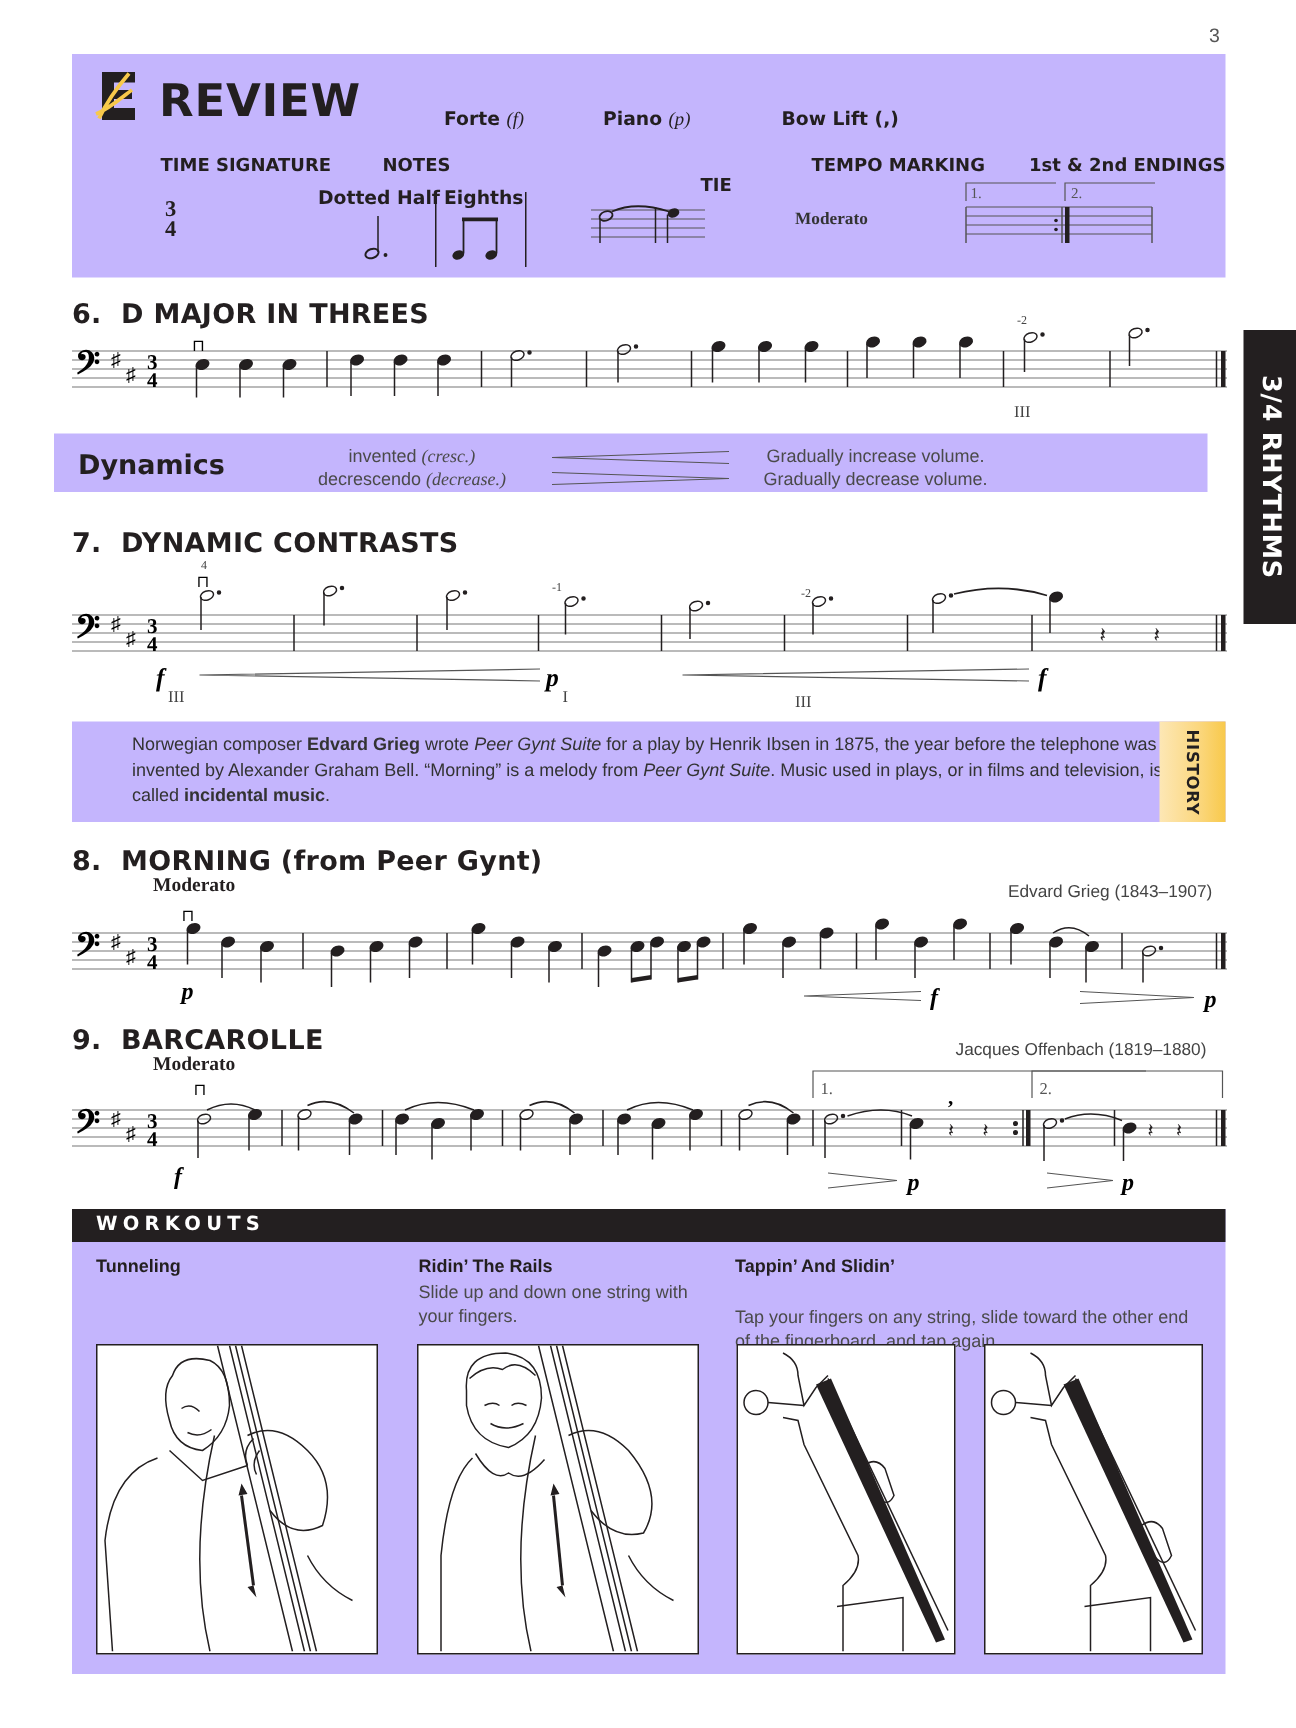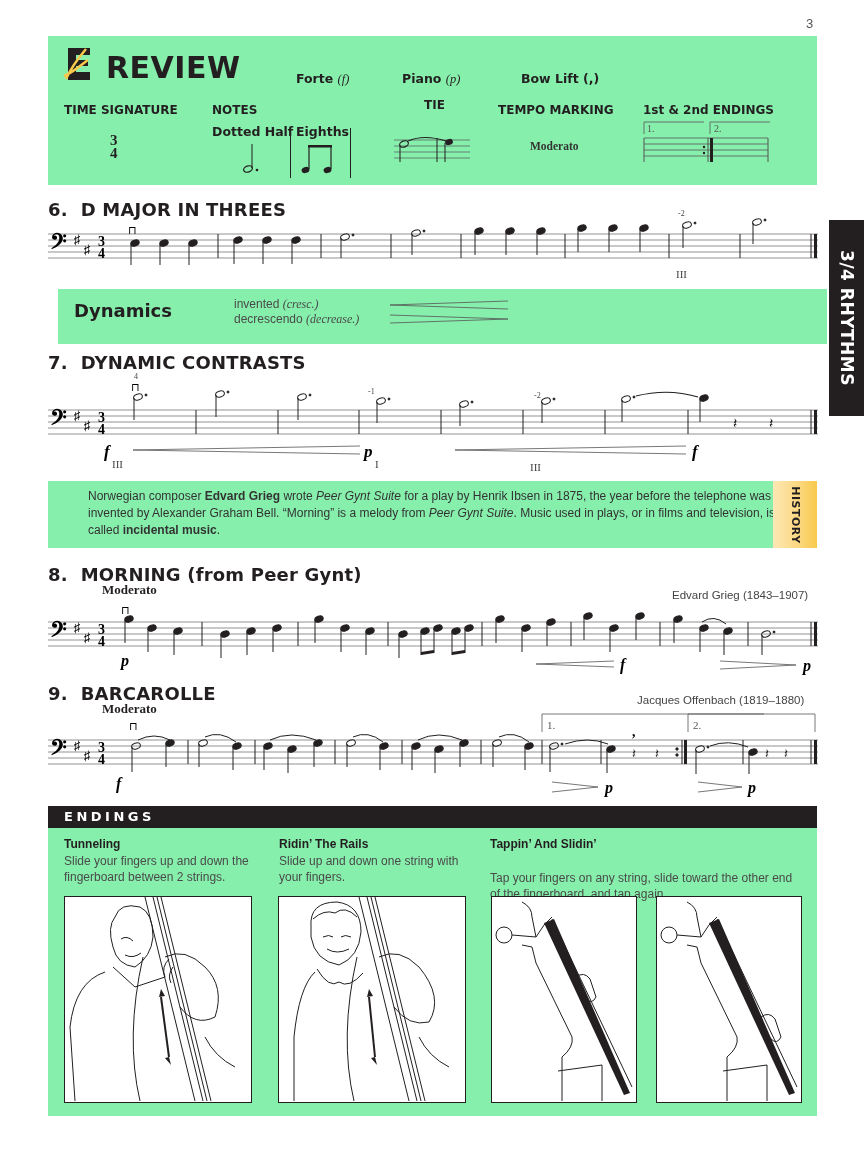--- a/index.html
+++ b/index.html
@@ -1,39 +1,39 @@
 <!DOCTYPE html>
 <html><head>
 <meta charset="utf-8">
 <style>
   * { box-sizing: border-box; margin: 0; padding: 0; }
   html, body { width: 864px; height: 1152px; background: #ffffff; overflow: hidden; }
   body { position: relative; font-family: "DejaVu Sans", sans-serif; color: #231f20; }
   .abs { position: absolute; }
   .serif { font-family: "Liberation Serif", "DejaVu Serif", serif; }
-  .cream { background: #86efac; padding-left: 28px; }
+  .cream { background: #c4b5fd; padding-left: 28px; }
 
   
   #page-num { left: 806px; top: 16px; font-size: 13px; color: #555; font-family: "Liberation Sans", sans-serif; }
 
   
   #review { left: 48px; top: 36px; width: 769px; height: 149px; }
   #review .logo { left: 14px; top: 10px; width: 30px; height: 36px; }
   #review .title { left: 58px; top: 14px; font-size: 30px; font-weight: 900; letter-spacing: 0.5px; font-family: "DejaVu Sans", sans-serif; }
-  #review .hdr { font-size: 12px; font-weight: bold; }
+  #review .hdr { font-size: 12px; font-weight: bold; margin-left: 43px; }
   #review .lbl { font-size: 12.5px; font-weight: bold; }
   .ital { font-style: italic; font-family: "Liberation Serif", serif; font-weight: normal; }
 
   
   .sec-title { font-size: 18px; font-weight: bold; letter-spacing: 0.2px; }
   .composer { font-size: 11.5px; color: #444; font-family: "Liberation Sans", sans-serif; }
   .tempo { font-size: 13px; font-weight: bold; font-family: "Liberation Serif", serif; }
 
   
-  #dynamics { left: 58px; top: 289px; width: 769px; height: 55px; }
+  #dynamics { left: 36px; top: 289px; width: 769px; height: 39px; text-align: center; }
   #dynamics .big { left: 16px; top: 11px; font-size: 18px; font-weight: bold; }
   #dynamics .txt { font-size: 12px; color: #4a4a4a; line-height: 15px; font-family: "Liberation Sans", sans-serif; }
 
   
   #history { left: 48px; top: 481px; width: 769px; height: 67px; }
   #history .body { left: 40px; top: 7px; width: 690px; font-size: 12px; line-height: 17px; color: #333; font-family: "Liberation Sans", sans-serif; }
   #history .tab { right: 0; top: 0; width: 44px; height: 67px; background: linear-gradient(90deg, #fde7b5 0%, #fbd77e 60%, #f8c94b 100%); }
   #history .tab span { position: absolute; left: 50%; top: 50%; transform: translate(-50%, -50%) rotate(90deg); font-size: 11px; font-weight: bold; letter-spacing: 0.5px; color: #231f20; white-space: nowrap; }
 
   
@@ -83,21 +83,21 @@
     <circle cx="19" cy="30" r="1.3" fill="#231f20"></circle>
   </svg>
   <svg class="abs" style="left:252px;top:106px;" width="40" height="36">
     <rect x="8" y="3" width="24" height="2.5" fill="#231f20"></rect>
     <line x1="9" y1="4" x2="9" y2="27" stroke="#231f20" stroke-width="1.2"></line>
     <line x1="31" y1="4" x2="31" y2="27" stroke="#231f20" stroke-width="1.2"></line>
     <ellipse cx="5.5" cy="28" rx="4" ry="3" fill="#231f20" transform="rotate(-20 5.5 28)"></ellipse>
     <ellipse cx="27.5" cy="28" rx="4" ry="3" fill="#231f20" transform="rotate(-20 27.5 28)"></ellipse>
   </svg>
 
-  <div class="abs hdr" style="left:376px;top:62px;">TIE</div>
+  <div class="abs hdr" style="left:376px;top:80px;">TIE</div>
   <svg class="abs" style="left:346px;top:98px;" width="76" height="30">
     <g stroke="#555" stroke-width="0.7">
         <line x1="0" y1="6" x2="76" y2="6"></line>
         <line x1="0" y1="12" x2="76" y2="12"></line>
         <line x1="0" y1="18" x2="76" y2="18"></line>
         <line x1="0" y1="24" x2="76" y2="24"></line>
       </g>
     <line x1="6" y1="12" x2="6" y2="28" stroke="#231f20"></line>
     <ellipse cx="10" cy="10" rx="4.5" ry="3" fill="none" stroke="#231f20" stroke-width="1.2" transform="rotate(-20 10 10)"></ellipse>
     <path d="M14 7 Q30 0 52 7" stroke="#231f20" fill="none" stroke-width="1.2"></path>
@@ -203,20 +203,24 @@
 <div id="dynamics" class="abs cream">
   <div class="abs big">Dynamics</div>
   <div class="abs txt" style="left:176px;top:8px;">
     <div><span>invented</span> <span class="ital">(cresc.)</span></div>
     <div><span>decrescendo</span> <span class="ital">(decrease.)</span></div>
   </div>
   <svg class="abs" style="left:332px;top:10px;" width="120" height="26">
     <path d="M0 6 L118 2 M0 6 L118 10" stroke="#555" stroke-width="0.8" fill="none"></path>
     <path d="M0 16 L118 20 M0 24 L118 20" stroke="#555" stroke-width="0.8" fill="none"></path>
   </svg>
+  <div class="abs txt" style="left:473px;top:8px;">
+    <div>Gradually increase volume.</div>
+    <div>Gradually decrease volume.</div>
+  </div>
 </div>
 
 <div class="abs sec-title" style="left:48px;top:352px;"><span>7.</span>&nbsp; <span>DYNAMIC CONTRASTS</span></div>
 <svg class="abs" style="left:48px;top:366px;" width="775" height="110">
   <g stroke="#777" stroke-width="0.8">
       <line x1="0" y1="44" x2="770" y2="44"></line>
       <line x1="0" y1="50" x2="770" y2="50"></line>
       <line x1="0" y1="56" x2="770" y2="56"></line>
       <line x1="0" y1="62" x2="770" y2="62"></line>
       <line x1="0" y1="68" x2="770" y2="68"></line>
@@ -461,25 +465,24 @@
   </g>
   <text x="68" y="77" font-size="16" font-style="italic" font-weight="bold">f</text>
   <path d="M504 70 L550 75 M504 80 L550 75" stroke="#555" stroke-width="0.8" fill="none"></path>
   <text x="557" y="81" font-size="16" font-style="italic" font-weight="bold">p</text>
   <path d="M650 70 L694 75 M650 80 L694 75" stroke="#555" stroke-width="0.8" fill="none"></path>
   <text x="700" y="81" font-size="16" font-style="italic" font-weight="bold">p</text>
 </svg>
 
 <div id="workouts" class="abs cream">
   <div class="abs bar">
-      <span>ENDINGS</span>
+      <span>WORKOUTS</span>
     </div>
 
   <div class="abs wk-title" style="left:16px;top:31px;">Tunneling</div>
-  <div class="abs wk-desc" style="left:16px;top:47px;width:200px;">Slide your fingers up and down the fingerboard between 2 strings.</div>
 
   <div class="abs wk-title" style="left:231px;top:31px;">Ridin’ The Rails</div>
   <div class="abs wk-desc" style="left:231px;top:47px;width:180px;">Slide up and down one string with your fingers.</div>
 
   <div class="abs wk-title" style="left:442px;top:31px;">Tappin’ And Slidin’</div>
   <div class="abs wk-desc" style="left:442px;top:64px;width:310px;">Tap your fingers on any string, slide toward the other end of the fingerboard, and tap again.</div>
 
   <div class="abs frame" style="left:16px;top:90px;width:188px;height:207px;">
     <svg width="185" height="204" viewBox="0 0 185 204">
       <g stroke="#231f20" fill="none" stroke-width="1">

